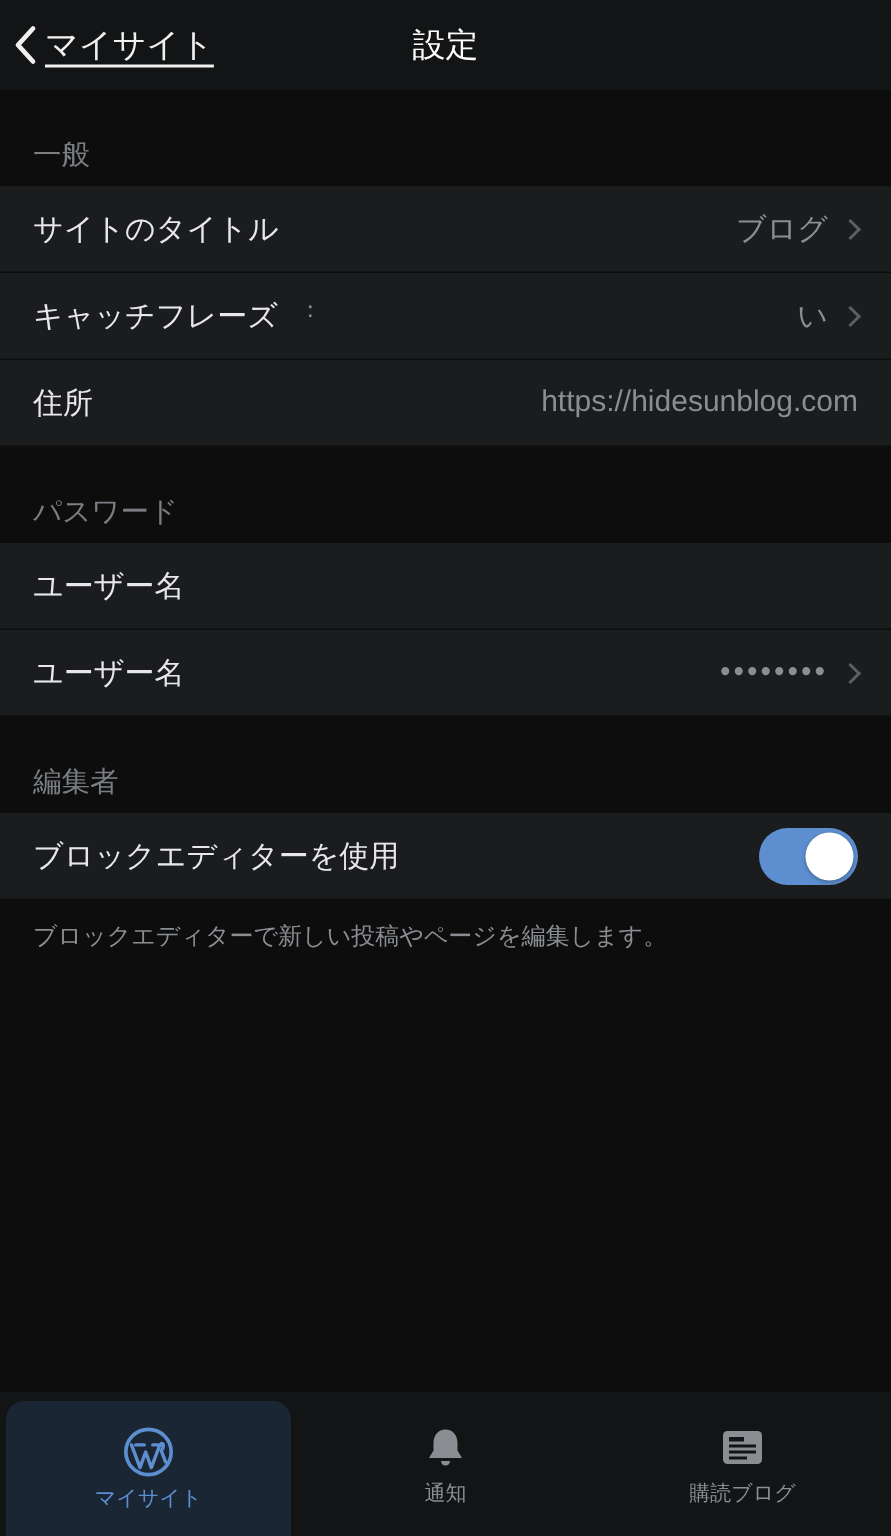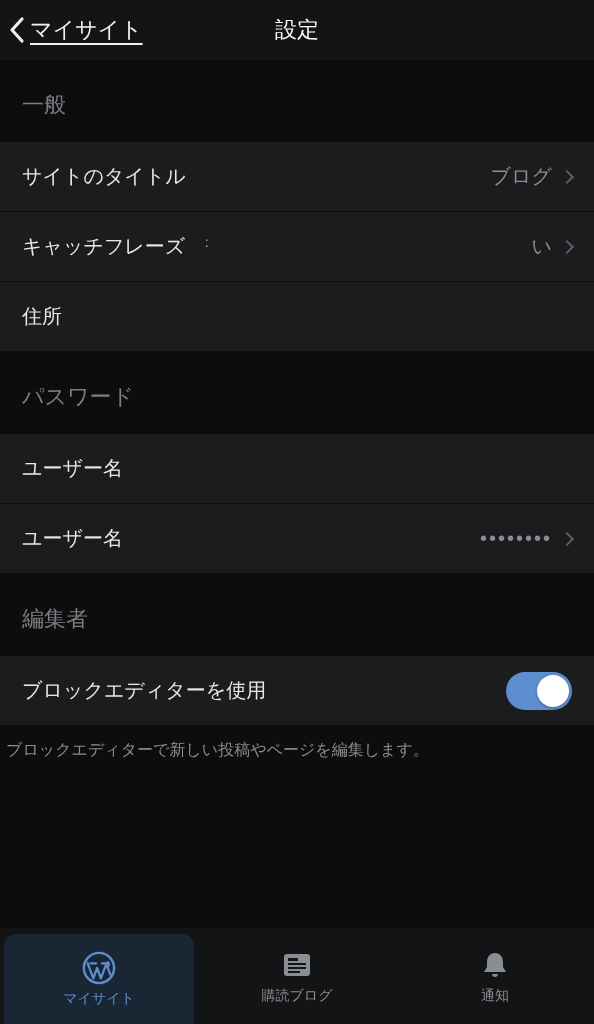--- a/index.html
+++ b/index.html
@@ -1,28 +1,28 @@
 <!DOCTYPE html>
 <html><head>
   <meta charset="utf-8">
   <style>
     * { margin:0; padding:0; box-sizing:border-box; -webkit-font-smoothing:antialiased; }
     body { width:594px; height:1024px; background:#0d0d0d; font-family:-apple-system,"Hiragino Sans","Hiragino Kaku Gothic ProN",sans-serif; color:#e5e5e5; overflow:hidden; position:relative; }
     .nav { height:60px; display:flex; align-items:center; position:relative; background:#131415; }
     .nav-back { display:flex; align-items:center; padding-left:8px; gap:4px; cursor:pointer; }
     .nav-back-text { font-size:22px; color:#f0f0f0; text-decoration:underline; text-underline-offset:6px; }
     .nav-title { position:absolute; left:50%; transform:translateX(-50%); font-size:22px; font-weight:400; color:#fff; }
-    .section-header { font-size:22px; color:#7a7e83; padding:30px 22px 22px; }
-    .row { background:#1a1c1e; display:flex; align-items:center; justify-content:space-between; padding:0 22px; height:70px; border-bottom:1px solid #0d0d0d; }
+    .section-header { font-size:19px; color:#7a7e83; padding:30px 22px 8px; }
+    .row { background:#1a1c1e; display:flex; align-items:center; justify-content:space-between; padding:0 22px; height:58px; border-bottom:1px solid #0d0d0d; }
     .row:last-of-type { border-bottom:none; }
     .row-label { font-size:20px; color:#e8e8ea; }
     .row-right { display:flex; align-items:center; gap:10px; }
     .row-value { font-size:20px; color:#8a8d92; }
     .chevron { width:10px; height:10px; border-top:2.5px solid #5c5f63; border-right:2.5px solid #5c5f63; transform:rotate(45deg); }
-    .footnote { font-size:16px; color:#8a8d92; padding:14px 6px; }
+    .footnote { font-size:16px; color:#8a8d92; padding:14px 22px; }
     .toggle { width:66px; height:38px; border-radius:19px; background:#5d8ecf; position:relative; }
     .toggle-knob { position:absolute; width:32px; height:32px; border-radius:16px; background:#fff; top:3px; right:3px; box-shadow:0 1px 3px rgba(0,0,0,.3); }
     .hint-dots { color:#8a8d92; font-size:15px; letter-spacing:1px; margin-left:14px; }
     .tabbar { position:absolute; bottom:0; left:0; right:0; height:96px; display:flex; background:#131415; }
     .tab { flex:1; display:flex; flex-direction:column; align-items:center; justify-content:center; gap:5px; cursor:pointer; }
     .tab-label { font-size:14px; color:#8a8d92; }
     .tab.active { background:#1b2635; border-radius:12px 12px 0 0; margin:6px 4px 0; flex:none; width:190px; }
     .tab.active .tab-label { color:#5d8ecf; }
     .icon-box { width:34px; height:34px; display:flex; align-items:center; justify-content:center; }
   </style>
@@ -55,20 +55,21 @@
     <span class="hint-dots">：</span>
   </span>
   <span class="row-right">
     <span class="row-value">い</span>
     <span class="chevron"></span>
   </span>
 </div>
 
 <div class="row">
   <span class="row-label">住所</span>
+  <span class="row-value">https://hidesunblog.com</span>
 </div>
 
 <div class="section-header">パスワード</div>
 
 <div class="row">
   <span class="row-label">ユーザー名</span>
 </div>
 
 <div class="row">
   <span class="row-label">ユーザー名</span>
@@ -95,30 +96,30 @@
       <svg width="36" height="36" viewBox="0 0 36 36">
           <circle cx="18" cy="18" r="16" fill="none" stroke="#5d8ecf" stroke-width="2.6"></circle>
           <path d="M6 13 L12 29 L16 18 L20 29 L26 13 M9 13 H15 M21 13 H27 M27 12 C29 12 29 15 27 17 L30 25" stroke="#5d8ecf" stroke-width="2.4" fill="none" stroke-linecap="round" stroke-linejoin="round"></path>
         </svg>
     </span>
     <span class="tab-label">マイサイト</span>
   </div>
   <div class="tab">
     <span class="icon-box">
       <svg width="32" height="32" viewBox="0 0 32 32">
+          <path d="M16 4 C11 4 8 8 8 13 L8 18 L5 23 L27 23 L24 18 L24 13 C24 8 21 4 16 4 Z M13 25 C13 27 14.5 28 16 28 C17.5 28 19 27 19 25 Z" fill="#8a8d92"></path>
+        </svg>
+    </span>
+    <span class="tab-label">通知</span>
+  </div>
+  <div class="tab">
+    <span class="icon-box">
+      <svg width="32" height="32" viewBox="0 0 32 32">
           <rect x="3" y="5" width="26" height="22" rx="3" fill="#8a8d92"></rect>
           <rect x="7" y="9" width="10" height="3" fill="#131415"></rect>
           <rect x="7" y="14" width="18" height="2" fill="#131415"></rect>
           <rect x="7" y="18" width="18" height="2" fill="#131415"></rect>
           <rect x="7" y="22" width="12" height="2" fill="#131415"></rect>
         </svg>
     </span>
     <span class="tab-label">購読ブログ</span>
   </div>
-  <div class="tab">
-    <span class="icon-box">
-      <svg width="32" height="32" viewBox="0 0 32 32">
-          <path d="M16 4 C11 4 8 8 8 13 L8 18 L5 23 L27 23 L24 18 L24 13 C24 8 21 4 16 4 Z M13 25 C13 27 14.5 28 16 28 C17.5 28 19 27 19 25 Z" fill="#8a8d92"></path>
-        </svg>
-    </span>
-    <span class="tab-label">通知</span>
-  </div>
 </div>
 
 </body></html>

